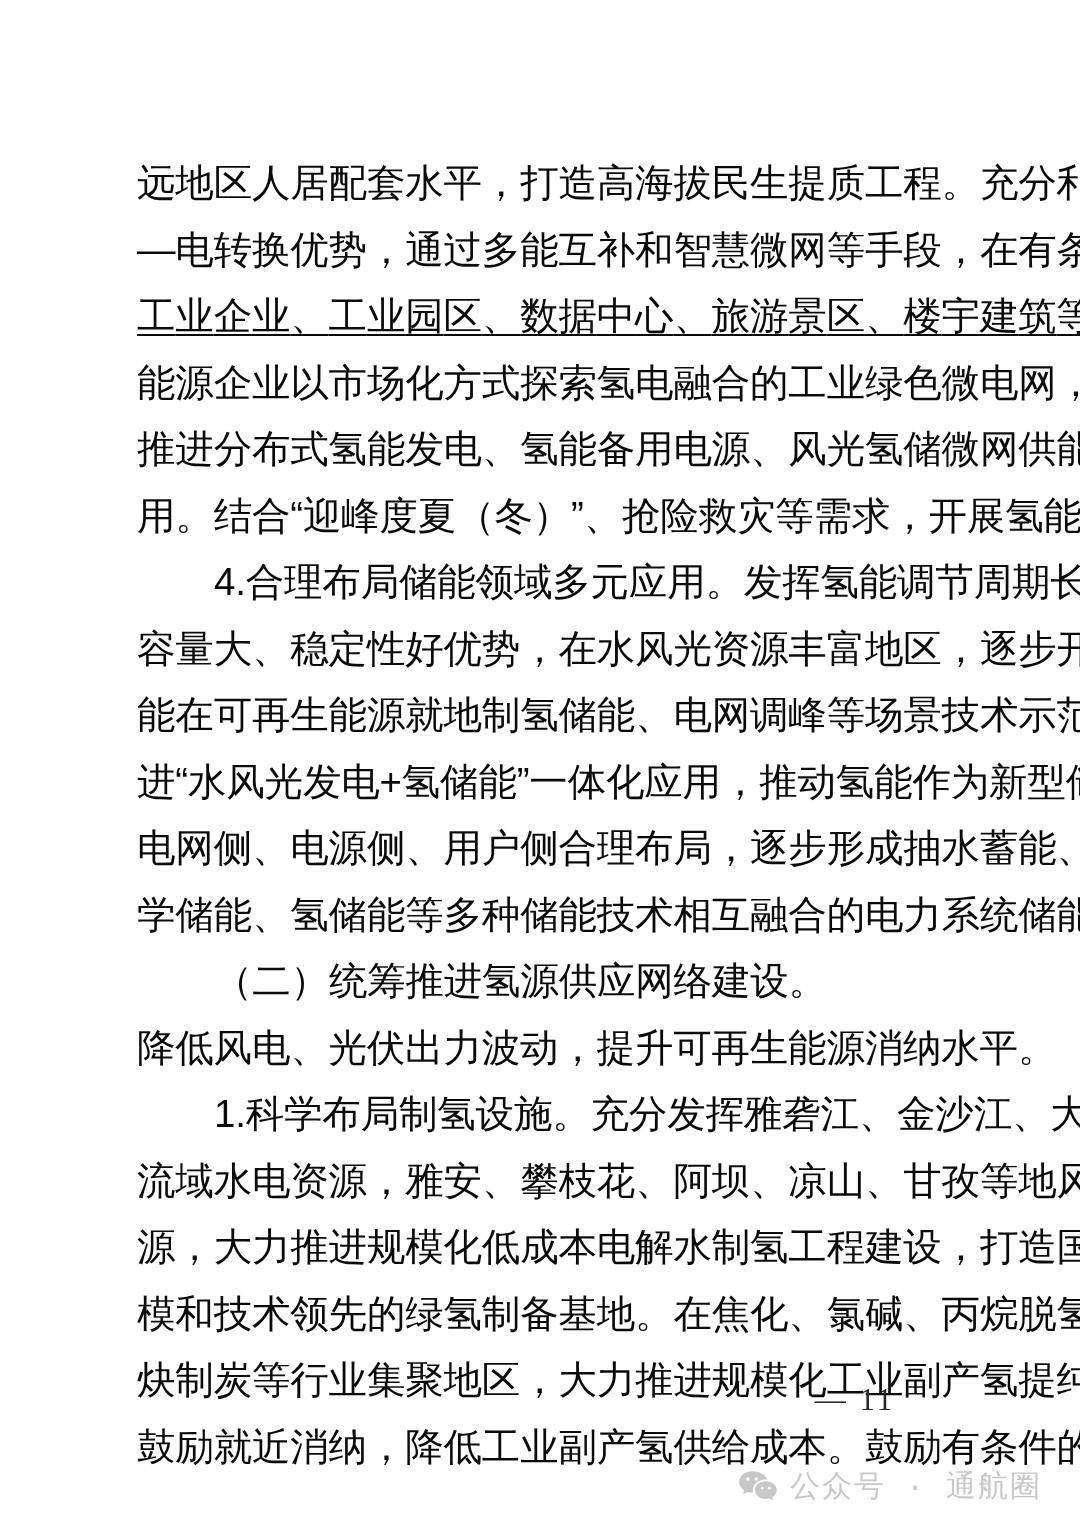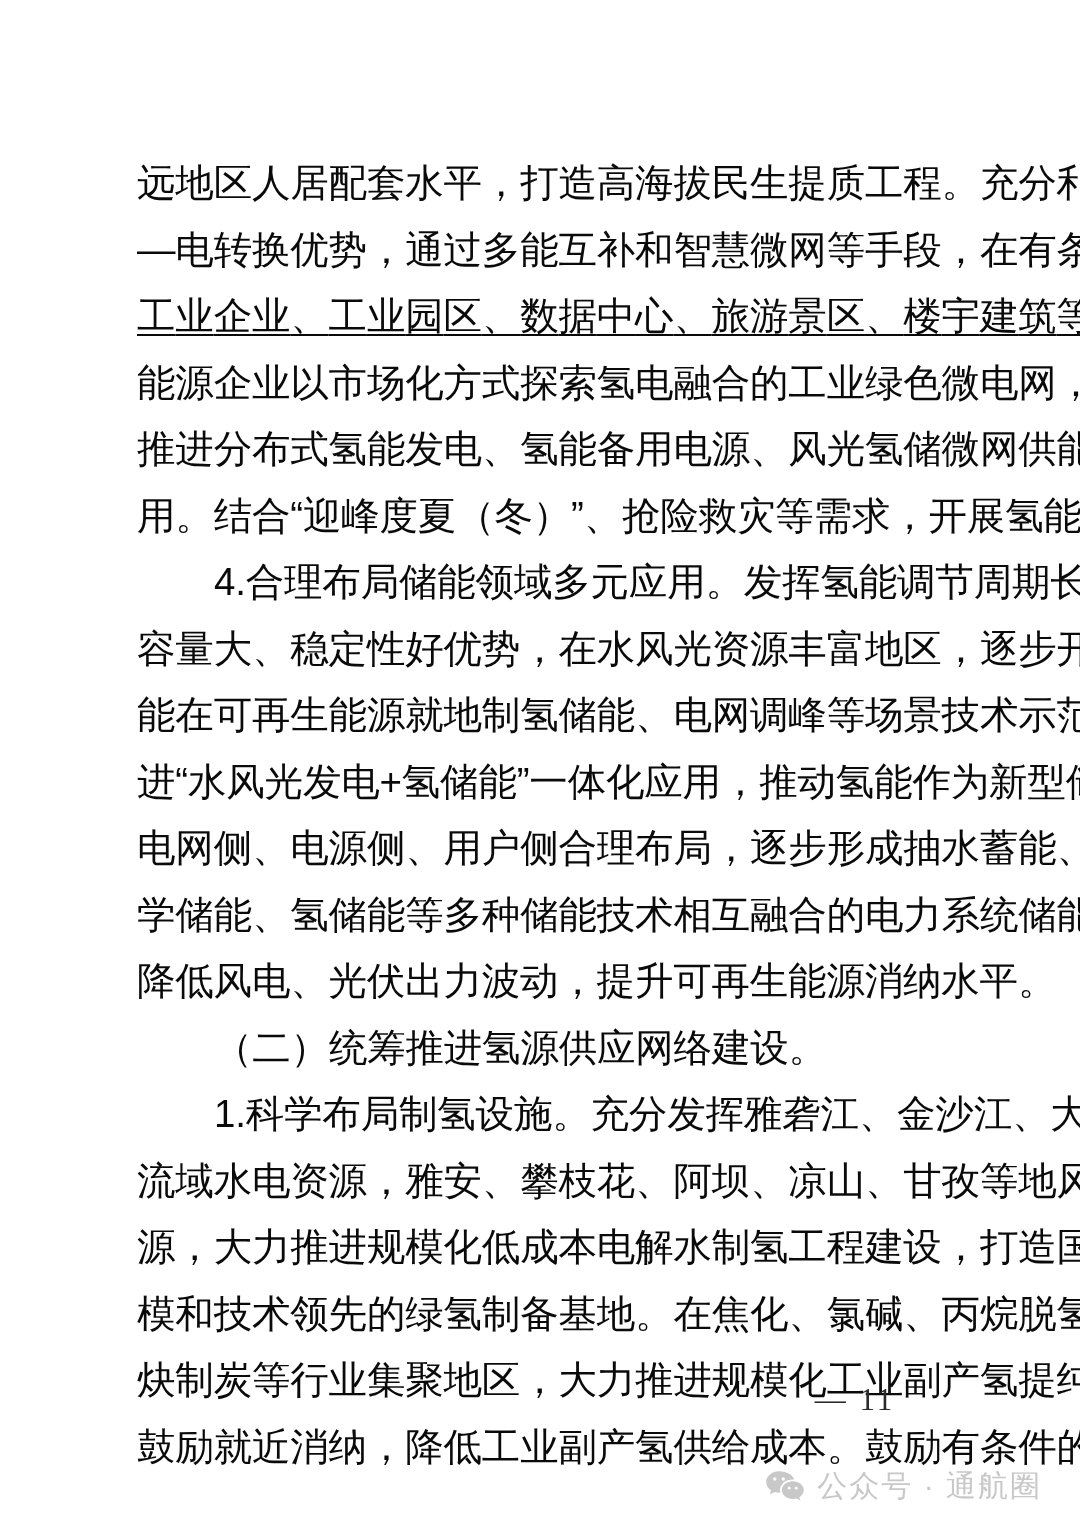--- a/index.html
+++ b/index.html
@@ -86,42 +86,43 @@
     font-family: "Liberation Sans", "DejaVu Sans", sans-serif;
   }
   .watermark .wm-icon {
     display: block;
     width: 40px;
     height: 34px;
     flex: 0 0 auto;
   }
   .watermark .wm-text {
     white-space: pre;
+    font-family: Liberation Mono, monospace;
   }
 </style>
 </head>
 <body>
 
 <div class="page">
 
   <div class="doc-body">
       <div class="line justify"><span>远</span><span>地</span><span>区</span><span>人</span><span>居</span><span>配</span><span>套</span><span>水</span><span>平</span><span>，</span><span>打</span><span>造</span><span>高</span><span>海</span><span>拔</span><span>民</span><span>生</span><span>提</span><span>质</span><span>工</span><span>程</span><span>。</span><span>充</span><span>分</span><span>利</span></div>
       <div class="line justify"><span>—</span><span>电</span><span>转</span><span>换</span><span>优</span><span>势</span><span>，</span><span>通</span><span>过</span><span>多</span><span>能</span><span>互</span><span>补</span><span>和</span><span>智</span><span>慧</span><span>微</span><span>网</span><span>等</span><span>手</span><span>段</span><span>，</span><span>在</span><span>有</span><span>条</span></div>
       <div class="line justify underline"><span>工</span><span>业</span><span>企</span><span>业</span><span>、</span><span>工</span><span>业</span><span>园</span><span>区</span><span>、</span><span>数</span><span>据</span><span>中</span><span>心</span><span>、</span><span>旅</span><span>游</span><span>景</span><span>区</span><span>、</span><span>楼</span><span>宇</span><span>建</span><span>筑</span><span>等</span></div>
       <div class="line justify"><span>能</span><span>源</span><span>企</span><span>业</span><span>以</span><span>市</span><span>场</span><span>化</span><span>方</span><span>式</span><span>探</span><span>索</span><span>氢</span><span>电</span><span>融</span><span>合</span><span>的</span><span>工</span><span>业</span><span>绿</span><span>色</span><span>微</span><span>电</span><span>网</span><span>，</span></div>
       <div class="line justify"><span>推</span><span>进</span><span>分</span><span>布</span><span>式</span><span>氢</span><span>能</span><span>发</span><span>电</span><span>、</span><span>氢</span><span>能</span><span>备</span><span>用</span><span>电</span><span>源</span><span>、</span><span>风</span><span>光</span><span>氢</span><span>储</span><span>微</span><span>网</span><span>供</span><span>能</span></div>
       <div class="line justify"><span>用</span><span>。</span><span>结</span><span>合</span><span>“</span><span>迎</span><span>峰</span><span>度</span><span>夏</span><span>（</span><span>冬</span><span>）</span><span>”</span><span>、</span><span>抢</span><span>险</span><span>救</span><span>灾</span><span>等</span><span>需</span><span>求</span><span>，</span><span>开</span><span>展</span><span>氢</span><span>能</span></div>
       <div class="line justify indent"><span>4</span><span>.</span><span>合</span><span>理</span><span>布</span><span>局</span><span>储</span><span>能</span><span>领</span><span>域</span><span>多</span><span>元</span><span>应</span><span>用</span><span>。</span><span>发</span><span>挥</span><span>氢</span><span>能</span><span>调</span><span>节</span><span>周</span><span>期</span><span>长</span></div>
       <div class="line justify"><span>容</span><span>量</span><span>大</span><span>、</span><span>稳</span><span>定</span><span>性</span><span>好</span><span>优</span><span>势</span><span>，</span><span>在</span><span>水</span><span>风</span><span>光</span><span>资</span><span>源</span><span>丰</span><span>富</span><span>地</span><span>区</span><span>，</span><span>逐</span><span>步</span><span>开</span></div>
       <div class="line justify"><span>能</span><span>在</span><span>可</span><span>再</span><span>生</span><span>能</span><span>源</span><span>就</span><span>地</span><span>制</span><span>氢</span><span>储</span><span>能</span><span>、</span><span>电</span><span>网</span><span>调</span><span>峰</span><span>等</span><span>场</span><span>景</span><span>技</span><span>术</span><span>示</span><span>范</span></div>
       <div class="line justify"><span>进</span><span>“</span><span>水</span><span>风</span><span>光</span><span>发</span><span>电</span><span>+</span><span>氢</span><span>储</span><span>能</span><span>”</span><span>一</span><span>体</span><span>化</span><span>应</span><span>用</span><span>，</span><span>推</span><span>动</span><span>氢</span><span>能</span><span>作</span><span>为</span><span>新</span><span>型</span><span>储</span></div>
       <div class="line justify"><span>电</span><span>网</span><span>侧</span><span>、</span><span>电</span><span>源</span><span>侧</span><span>、</span><span>用</span><span>户</span><span>侧</span><span>合</span><span>理</span><span>布</span><span>局</span><span>，</span><span>逐</span><span>步</span><span>形</span><span>成</span><span>抽</span><span>水</span><span>蓄</span><span>能</span><span>、</span></div>
       <div class="line justify"><span>学</span><span>储</span><span>能</span><span>、</span><span>氢</span><span>储</span><span>能</span><span>等</span><span>多</span><span>种</span><span>储</span><span>能</span><span>技</span><span>术</span><span>相</span><span>互</span><span>融</span><span>合</span><span>的</span><span>电</span><span>力</span><span>系</span><span>统</span><span>储</span><span>能</span></div>
+      <div class="line indent">（二）统筹推进氢源供应网络建设。</div>
       <div class="line">降低风电、光伏出力波动，提升可再生能源消纳水平。</div>
-      <div class="line indent">（二）统筹推进氢源供应网络建设。</div>
       <div class="line justify indent"><span>1</span><span>.</span><span>科</span><span>学</span><span>布</span><span>局</span><span>制</span><span>氢</span><span>设</span><span>施</span><span>。</span><span>充</span><span>分</span><span>发</span><span>挥</span><span>雅</span><span>砻</span><span>江</span><span>、</span><span>金</span><span>沙</span><span>江</span><span>、</span><span>大</span></div>
       <div class="line justify"><span>流</span><span>域</span><span>水</span><span>电</span><span>资</span><span>源</span><span>，</span><span>雅</span><span>安</span><span>、</span><span>攀</span><span>枝</span><span>花</span><span>、</span><span>阿</span><span>坝</span><span>、</span><span>凉</span><span>山</span><span>、</span><span>甘</span><span>孜</span><span>等</span><span>地</span><span>风</span></div>
       <div class="line justify"><span>源</span><span>，</span><span>大</span><span>力</span><span>推</span><span>进</span><span>规</span><span>模</span><span>化</span><span>低</span><span>成</span><span>本</span><span>电</span><span>解</span><span>水</span><span>制</span><span>氢</span><span>工</span><span>程</span><span>建</span><span>设</span><span>，</span><span>打</span><span>造</span><span>国</span></div>
       <div class="line justify"><span>模</span><span>和</span><span>技</span><span>术</span><span>领</span><span>先</span><span>的</span><span>绿</span><span>氢</span><span>制</span><span>备</span><span>基</span><span>地</span><span>。</span><span>在</span><span>焦</span><span>化</span><span>、</span><span>氯</span><span>碱</span><span>、</span><span>丙</span><span>烷</span><span>脱</span><span>氢</span></div>
       <div class="line justify"><span>炔</span><span>制</span><span>炭</span><span>等</span><span>行</span><span>业</span><span>集</span><span>聚</span><span>地</span><span>区</span><span>，</span><span>大</span><span>力</span><span>推</span><span>进</span><span>规</span><span>模</span><span>化</span><span>工</span><span>业</span><span>副</span><span>产</span><span>氢</span><span>提</span><span>纯</span></div>
       <div class="line justify"><span>鼓</span><span>励</span><span>就</span><span>近</span><span>消</span><span>纳</span><span>，</span><span>降</span><span>低</span><span>工</span><span>业</span><span>副</span><span>产</span><span>氢</span><span>供</span><span>给</span><span>成</span><span>本</span><span>。</span><span>鼓</span><span>励</span><span>有</span><span>条</span><span>件</span><span>的</span></div>
     </div>
 
   <div class="page-number">— 11</div>
 

